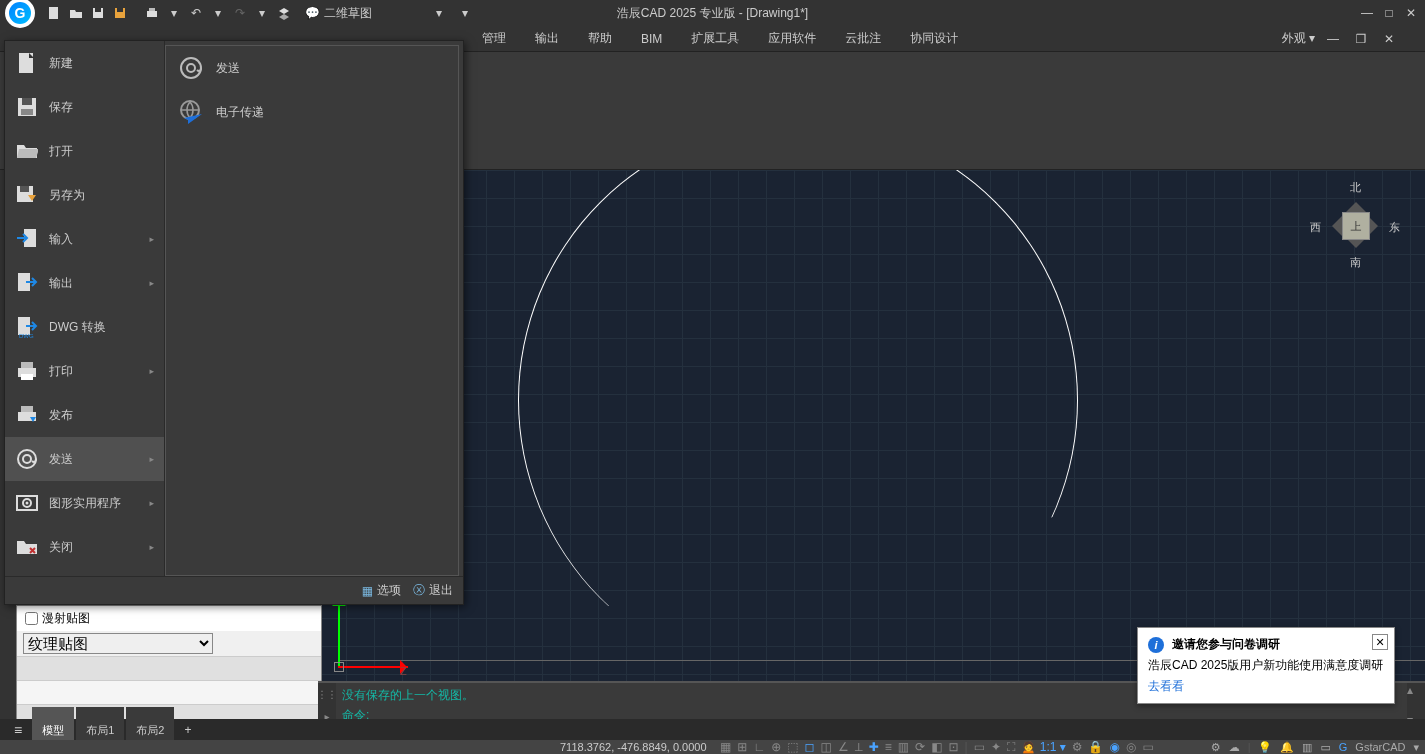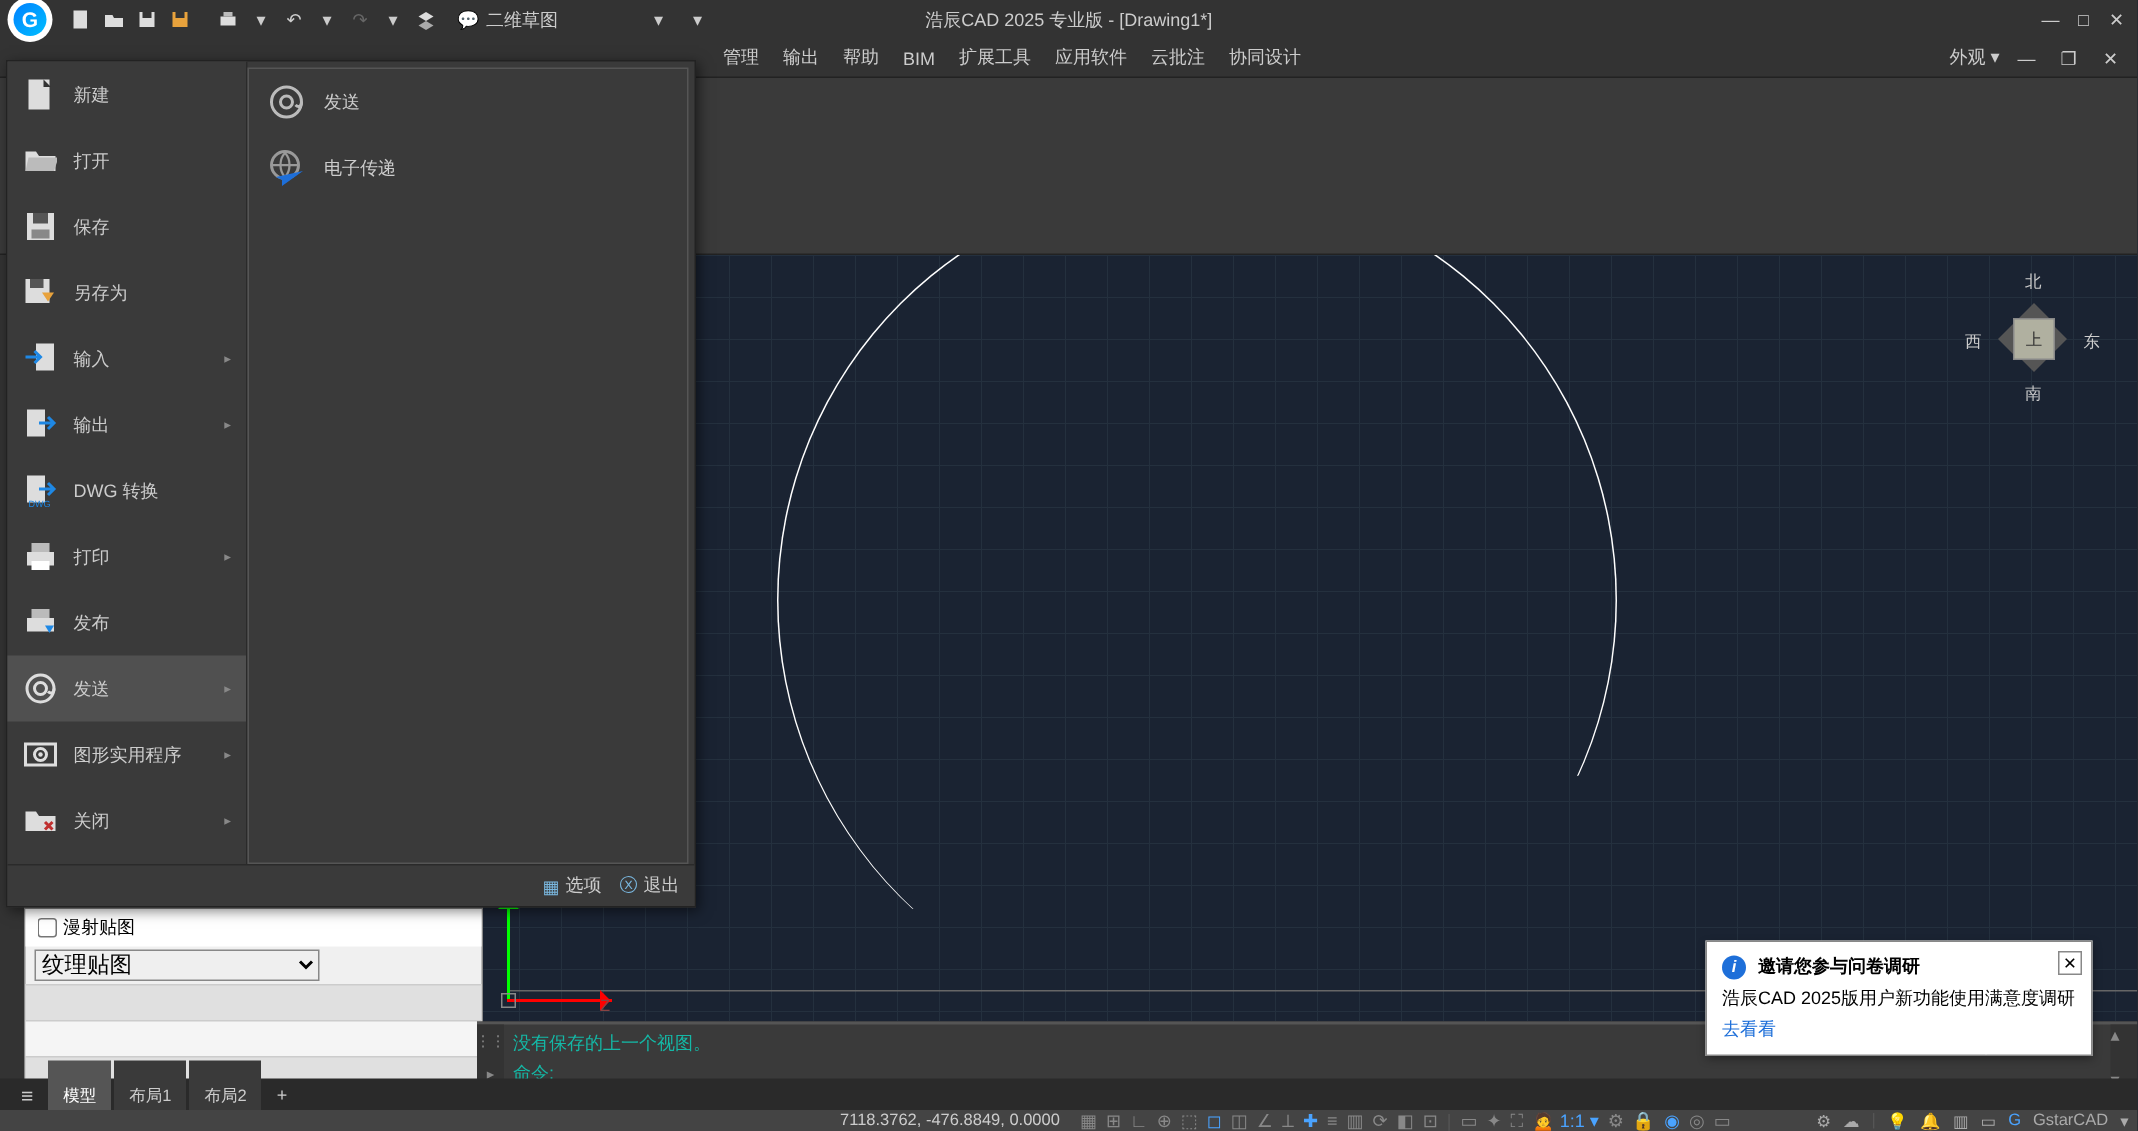--- a/index.html
+++ b/index.html
@@ -11,23 +11,23 @@
 .logo-inner { width: 22px; height: 22px; background: linear-gradient(135deg, #0080ff, #00bfff); border-radius: 50%; display:flex; align-items:center; justify-content:center; color:#fff; font-weight:bold; font-size:14px;}
 .qat { display: flex; gap: 4px; margin-left: 5px; align-items: center; }
 .qat-btn { width: 18px; height: 18px; display: flex; align-items: center; justify-content: center; color: #ccc; cursor: pointer; }
 .qat-sep { width: 6px; }
 .workspace-sel { display: flex; align-items: center; gap: 4px; margin-left: 8px; color: #ccc; }
 .title-text { position: absolute; left: 50%; transform: translateX(-50%); color: #ccc; font-size: 12px; }
 .win-controls { position: absolute; right: 4px; display: flex; gap: 2px; }
 .win-btn { width: 20px; height: 18px; display: flex; align-items: center; justify-content: center; color: #ccc; cursor:pointer; }
 
 
-.ribbon-tabs { height: 26px; background: #333333; display: flex; align-items: center; padding-left: 480px; gap: 12px; position: relative; border-bottom: 1px solid #222;}
+.ribbon-tabs { height: 26px; background: #333333; display: flex; align-items: center; padding-left: 480px; gap: 25px; position: relative; border-bottom: 1px solid #222;}
 .ribbon-tab { color: #cccccc; cursor: pointer; padding: 4px 2px; font-size: 12px; }
-.ribbon-right { position: absolute; right: 8px; display: flex; align-items: center; gap: 8px; }
+.ribbon-right { position: absolute; right: 26px; display: flex; align-items: center; gap: 8px; }
 
 
 .ribbon-panel { height: 118px; background: #3a3a3a; border-bottom: 1px solid #222; }
 
 
 .app-menu { position: absolute; left: 4px; top: 40px; width: 460px; height: 565px; background: #3a3a3a; border: 1px solid #222; box-shadow: 2px 2px 8px rgba(0,0,0,0.5); z-index: 100; display: flex; flex-direction: column; }
 .app-menu-body { flex: 1; display: flex; }
 .app-menu-left { width: 160px; background: #3a3a3a; border-right: 1px solid #2a2a2a; }
 .app-menu-right { flex: 1; background: #3a3a3a; border: 1px solid #555; margin: 4px 4px 0 0; }
 .app-menu-item { height: 44px; display: flex; align-items: center; padding: 0 10px; color: #ccc; cursor: pointer; position: relative; }
@@ -213,36 +213,36 @@
         <div class="mi-icon">
             <svg width="20" height="22">
               <rect x="2" y="1" width="14" height="20" fill="#ddd"></rect>
               <path d="M12 1v5h5" fill="#333"></path>
             </svg>
           </div>
         <span>新建</span>
       </div>
       <div class="app-menu-item">
         <div class="mi-icon">
-            <svg width="22" height="18">
-              <path d="M1 3h7l2 3h11v10H1z" fill="#ddd"></path>
-              <path d="M3 7h20l-3 9H1z" fill="#bbb"></path>
-            </svg>
-          </div>
-        <span>打开</span>
-      </div>
-      <div class="app-menu-item">
-        <div class="mi-icon">
             <svg width="20" height="20">
               <rect x="1" y="1" width="18" height="18" fill="#ddd"></rect>
               <rect x="5" y="1" width="10" height="7" fill="#555"></rect>
               <rect x="4" y="12" width="12" height="6" fill="#888"></rect>
             </svg>
           </div>
         <span>保存</span>
+      </div>
+      <div class="app-menu-item">
+        <div class="mi-icon">
+            <svg width="22" height="18">
+              <path d="M1 3h7l2 3h11v10H1z" fill="#ddd"></path>
+              <path d="M3 7h20l-3 9H1z" fill="#bbb"></path>
+            </svg>
+          </div>
+        <span>打开</span>
       </div>
       <div class="app-menu-item">
         <div class="mi-icon">
             <svg width="22" height="20">
               <rect x="1" y="1" width="16" height="16" fill="#ddd"></rect>
               <rect x="4" y="1" width="9" height="6" fill="#555"></rect>
               <path d="M12 10l8 0l-4 6z" fill="#e8a23c"></path>
             </svg>
           </div>
         <span>另存为</span>

